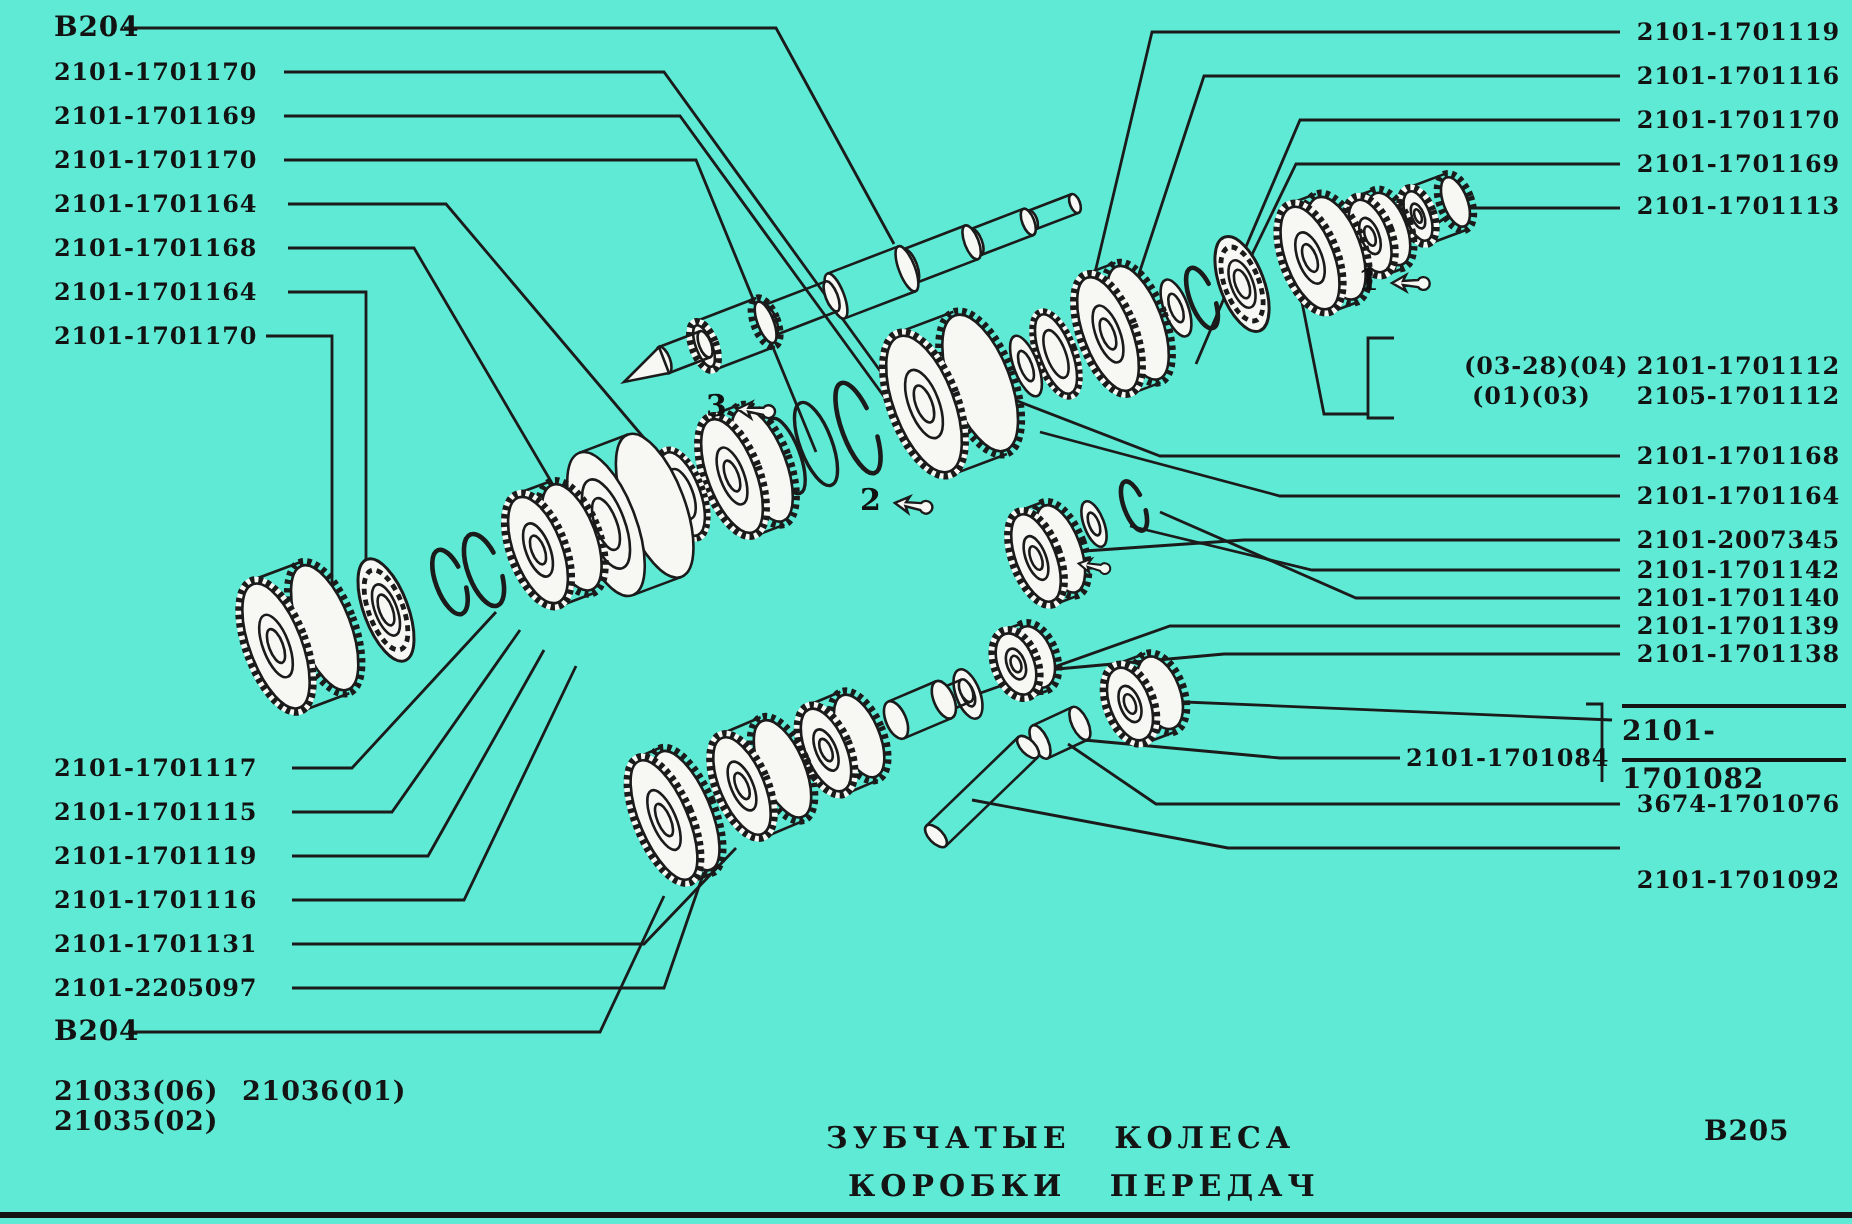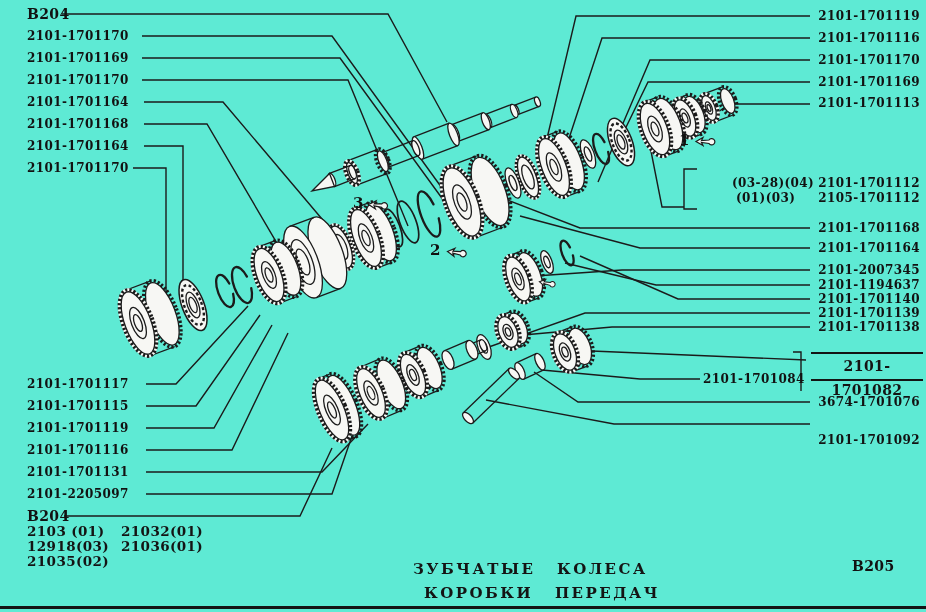--- a/index.html
+++ b/index.html
@@ -12,21 +12,21 @@
   .lbl{
     position:absolute;font-weight:bold;font-size:12px;line-height:16px;
     letter-spacing:.4px;white-space:nowrap;color:#121212;
   }
   .lbl.r{right:6px;text-align:right;}
   .code{font-size:14px;}
   .callout{position:absolute;font-weight:bold;font-size:15px;line-height:14px;color:#111;}
   .boxed{
     position:absolute;left:811px;top:352px;width:112px;height:25px;
     border-top:2px solid #141414;border-bottom:2px solid #141414;
-    font-weight:bold;font-size:14px;line-height:24px;text-align:center;letter-spacing:.4px;
+    font-weight:bold;font-size:14px;line-height:24px;letter-spacing:.4px;
   }
   .caption{
     position:absolute;font-weight:bold;font-size:15px;letter-spacing:2.5px;word-spacing:14px;
     white-space:nowrap;color:#141414;
   }
   .approw{position:absolute;font-weight:bold;font-size:13.5px;white-space:nowrap;letter-spacing:.4px;}
   .approw .c1{display:inline-block;width:94px;}
   #bottomrule{position:absolute;left:0;top:606px;width:926px;height:3px;background:#141414;}
 </style>
 </head>
@@ -398,45 +398,42 @@
   <div class="lbl" style="left:27px;top:160px">2101-1701170</div>
 
   <div class="lbl" style="left:27px;top:376px">2101-1701117</div>
   <div class="lbl" style="left:27px;top:398px">2101-1701115</div>
   <div class="lbl" style="left:27px;top:420px">2101-1701119</div>
   <div class="lbl" style="left:27px;top:442px">2101-1701116</div>
   <div class="lbl" style="left:27px;top:464px">2101-1701131</div>
   <div class="lbl" style="left:27px;top:486px">2101-2205097</div>
   <div class="lbl code" style="left:27px;top:508px">B204</div>
 
-  <div class="approw" style="left:27px;top:523px">
-    <span class="c1">2103 (01)</span><span>21032(01)</span>
-  </div>
   <div class="approw" style="left:27px;top:538px">
-    <span class="c1">12918(03)</span><span>21036(01)</span>
+    <span class="c1">21033(06)</span><span>21036(01)</span>
   </div>
   <div class="approw" style="left:27px;top:553px">
     <span class="c1">21035(02)</span>
   </div>
 
   <div class="lbl r" style="top:8px">2101-1701119</div>
   <div class="lbl r" style="top:30px">2101-1701116</div>
   <div class="lbl r" style="top:52px">2101-1701170</div>
   <div class="lbl r" style="top:74px">2101-1701169</div>
   <div class="lbl r" style="top:95px">2101-1701113</div>
 
   <div class="lbl" style="left:732px;top:175px">(03-28)(04)</div>
   <div class="lbl r" style="top:175px">2101-1701112</div>
   <div class="lbl" style="left:736px;top:190px">(01)(03)</div>
   <div class="lbl r" style="top:190px">2105-1701112</div>
 
   <div class="lbl r" style="top:220px">2101-1701168</div>
   <div class="lbl r" style="top:240px">2101-1701164</div>
   <div class="lbl r" style="top:262px">2101-2007345</div>
-  <div class="lbl r" style="top:277px">2101-1194637</div>
+  <div class="lbl r" style="top:277px">2101-1701142</div>
   <div class="lbl r" style="top:291px">2101-1701140</div>
   <div class="lbl r" style="top:305px">2101-1701139</div>
   <div class="lbl r" style="top:319px">2101-1701138</div>
 
   <div class="boxed">2101-1701082</div>
   <div class="lbl" style="left:703px;top:371px">2101-1701084</div>
   <div class="lbl r" style="top:394px">3674-1701076</div>
   <div class="lbl r" style="top:432px">2101-1701092</div>
 
   <div class="callout" style="left:679px;top:133px">1</div>

